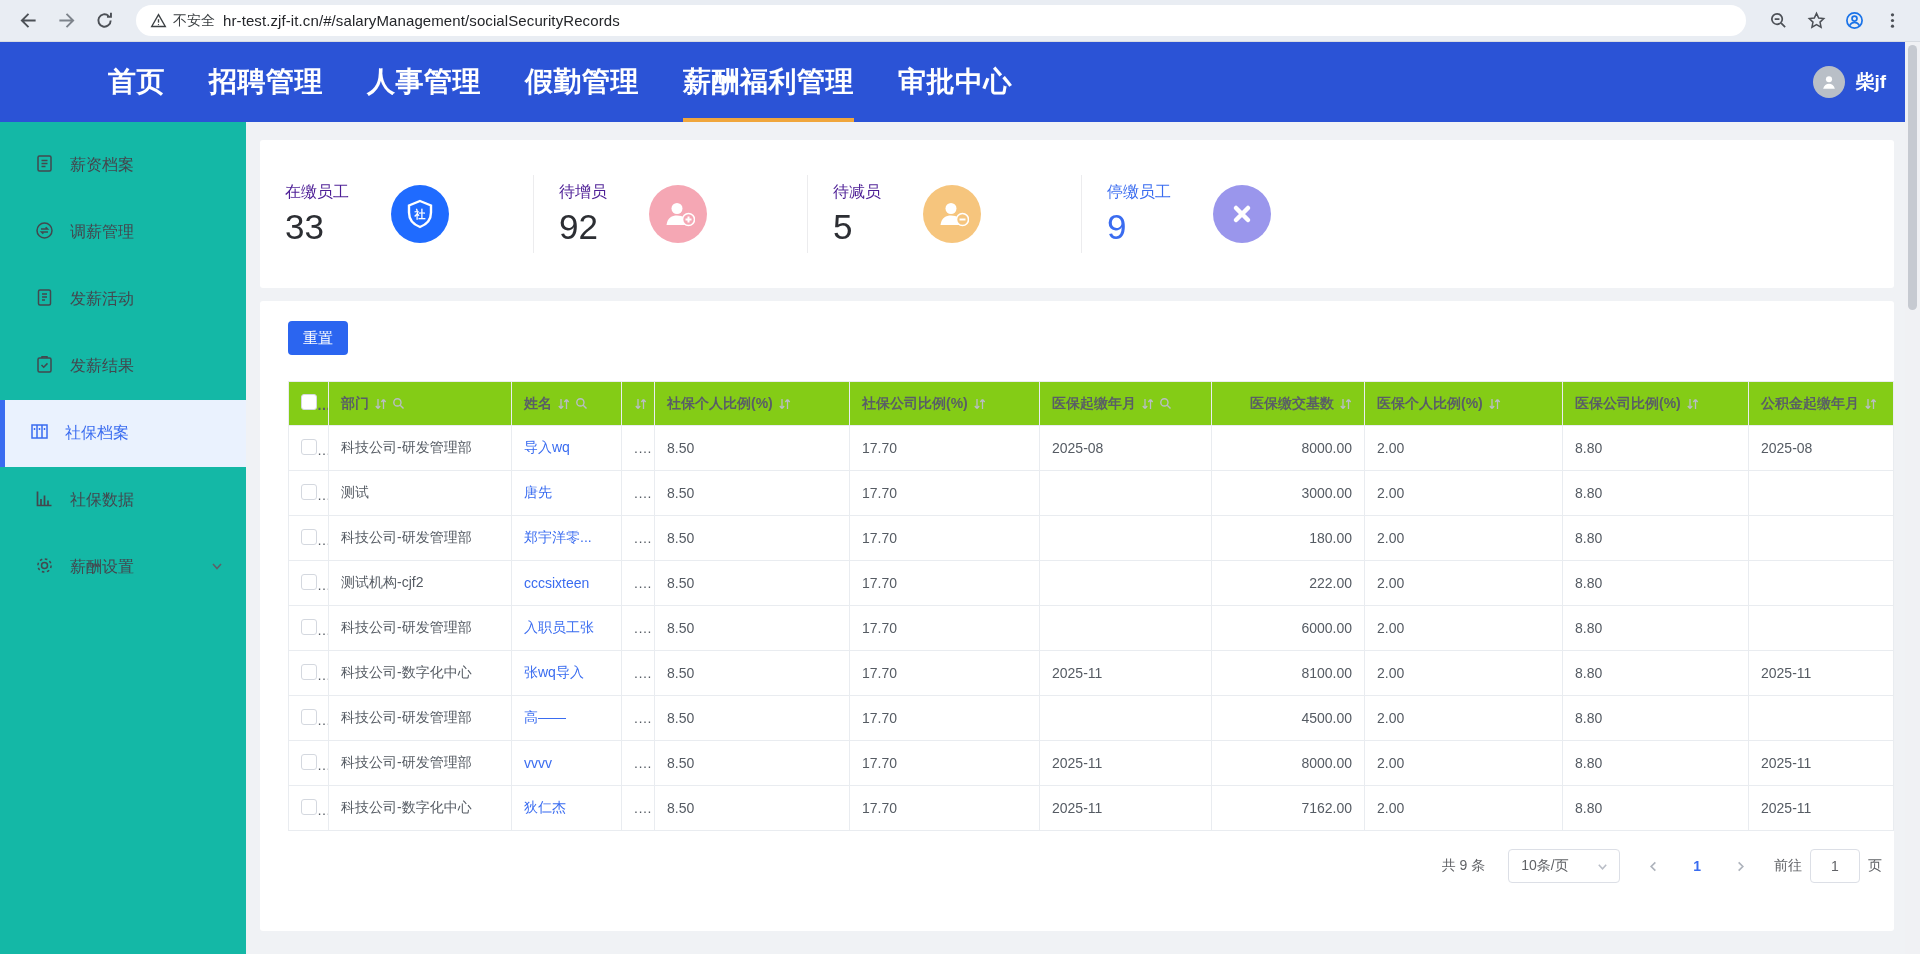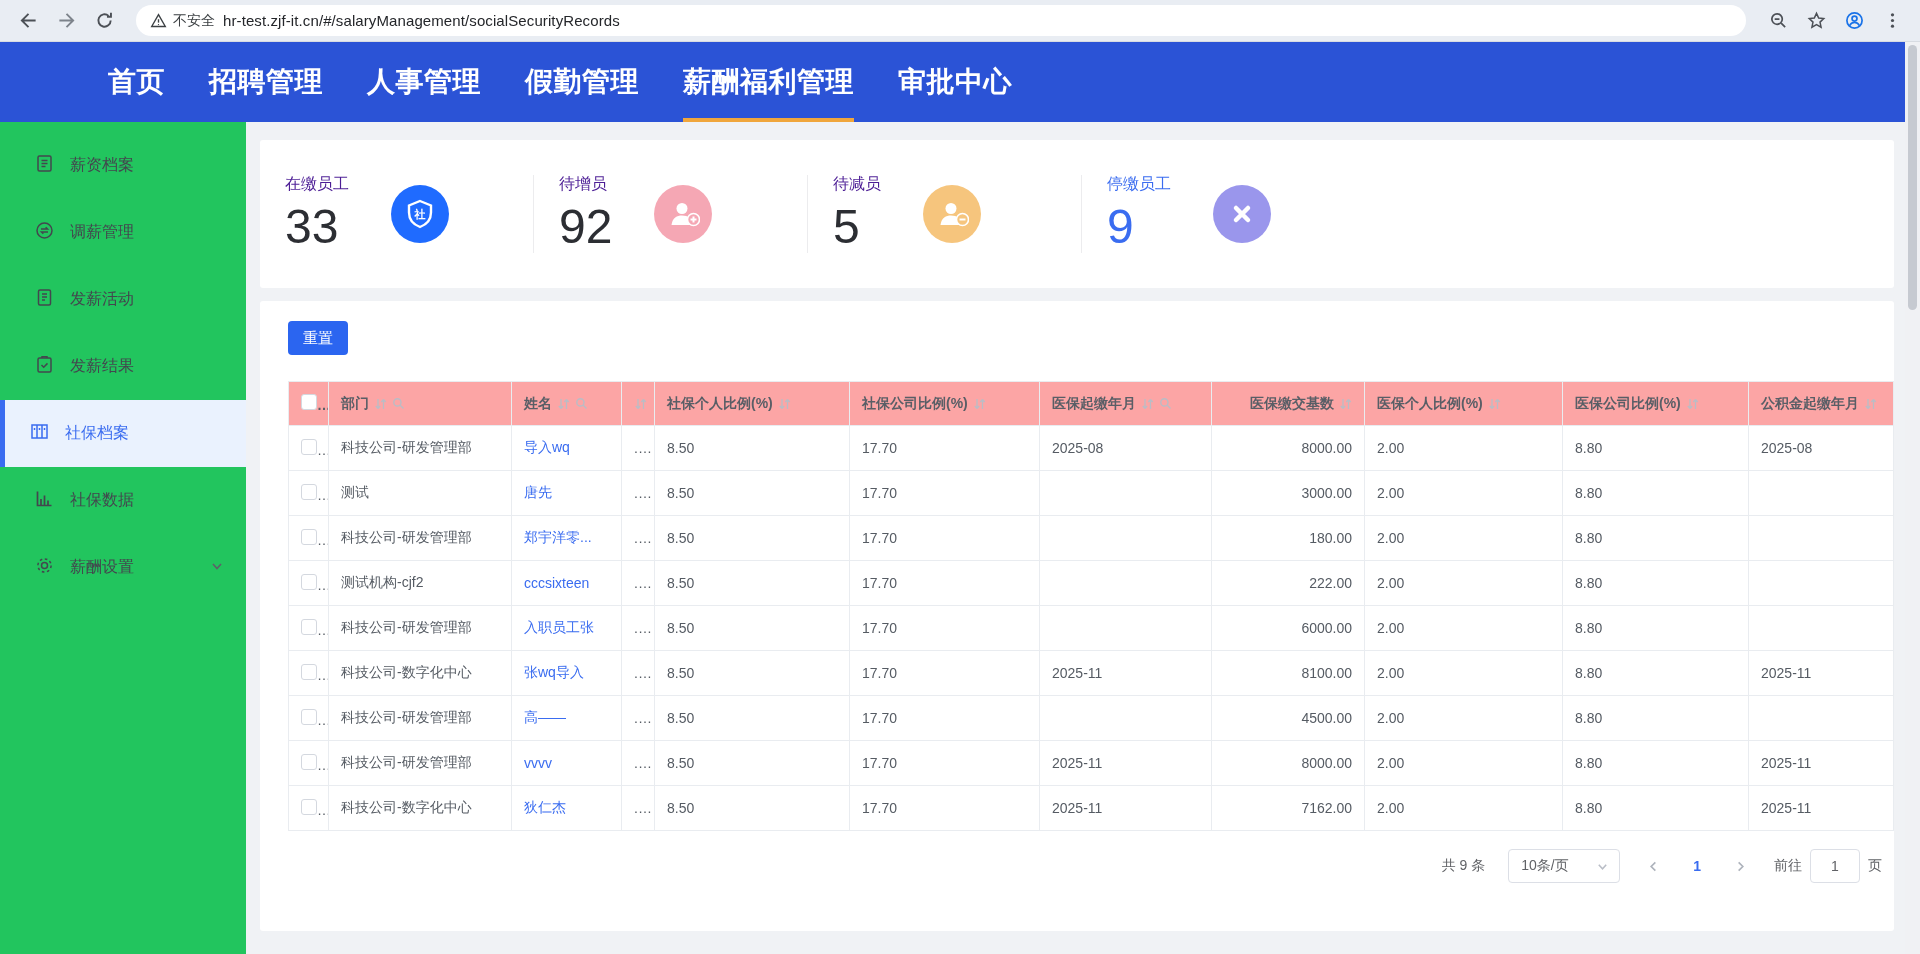--- a/index.html
+++ b/index.html
@@ -24,46 +24,46 @@
   .nav-menu { display:flex; align-items:stretch; gap:44px; margin-left:108px; }
   .nav-item { display:flex; align-items:center; font-size:28px; font-weight:600; cursor:pointer; border-bottom:4px solid transparent; padding-top:4px; letter-spacing:.5px; }
   .nav-item.active { border-bottom-color:#f0a63c; }
   .nav-user { margin-left:auto; display:flex; align-items:center; gap:10px; padding-right:34px; }
   .nav-avatar { width:32px; height:32px; border-radius:50%; background:#b9bfc7; display:flex; align-items:center; justify-content:center; }
   .nav-avatar svg { width:18px; height:18px; color:#fff; }
   .nav-username { font-size:19px; font-weight:700; }
 
   
   .page { display:flex; height:832px; }
-  .sidebar { width:246px; background:#22c55e; padding-top:10px; flex:none; }
+  .sidebar { width:246px; background:#14b8a6; padding-top:10px; flex:none; }
   .side-item { height:67px; display:flex; align-items:center; gap:15px; padding-left:29px; font-size:16px; color:#43474e; cursor:pointer; border-left:5px solid transparent; position:relative; }
   .side-item svg { width:21px; height:21px; flex:none; }
   .side-item.active { background:#eaf2fe; border-left-color:#3a6cf0; color:#3a6cf0; padding-left:24px; }
   .side-chevron { position:absolute; right:22px; color:#5d6168; }
   .side-chevron svg { width:14px; height:14px; }
 
   .content { flex:1; padding:18px 26px 0 14px; overflow:hidden; }
 
   
   .stats-card { background:#fff; height:148px; border-radius:3px; display:flex; align-items:center; padding-left:25px; }
   .stat { width:248px; display:flex; align-items:center; flex:none; }
   .stat-txt .stat-label { font-size:16px; color:#4c1d95; }
-  .stat-txt .stat-value { font-size:48px; color:#2c2e33; margin-top:4px; font-weight:400; }
+  .stat-txt .stat-value { font-size:35px; color:#2c2e33; margin-top:4px; font-weight:400; }
   .stat.alt .stat-label, .stat.alt .stat-value { color:#3a6cf0; }
   .stat-circle { width:58px; height:58px; border-radius:50%; margin-left:42px; display:flex; align-items:center; justify-content:center; flex:none; }
   .stat-circle svg { width:34px; height:34px; }
   .stat-div { width:1px; height:78px; background:#ececee; margin-right:25px; flex:none; }
 
   
   .table-card { background:#fff; border-radius:3px; margin-top:13px; height:630px; padding:20px 0 0 28px; position:relative; }
   .btn-reset { background:#2b65f0; color:#fff; border:none; border-radius:4px; height:34px; padding:0 15px; font-size:15px; cursor:pointer; font-family:inherit; }
   .tbl-wrap { margin-top:26px; width:1606px; overflow:hidden; }
   table { border-collapse:collapse; table-layout:fixed; width:1606px; font-size:14px; }
   th,td { border:1px solid #e9ecf0; padding:0 12px; height:45px; overflow:hidden; white-space:nowrap; text-overflow:ellipsis; }
-  th { background:#fca5a5; color:#595e66; font-weight:700; text-align:left; height:44px; }
+  th { background:#84cc16; color:#595e66; font-weight:700; text-align:left; height:44px; }
   td { color:#555b63; background:#fff; }
   .th-inner { display:flex; align-items:center; gap:5px; }
   .sort-ic { color:#b9bdc6; display:inline-flex; cursor:pointer; }
   .sort-ic svg { width:13px; height:14px; }
   .srch-ic { color:#b9bdc6; display:inline-flex; cursor:pointer; }
   .srch-ic svg { width:13px; height:13px; }
   .cbx { width:16px; height:16px; border:1px solid #d4d8df; border-radius:3px; background:#fff; display:inline-block; cursor:pointer; }
   .cell-link { color:#3a6cf0; cursor:pointer; }
   td.num-r, th.num-r .th-inner { text-align:right; }
   td.num-r { text-align:right; }
@@ -144,20 +144,29 @@
 
 <div class="navbar">
   <div class="nav-menu" id="nav-menu">
       <div class="nav-item">首页</div>
       <div class="nav-item">招聘管理</div>
       <div class="nav-item">人事管理</div>
       <div class="nav-item">假勤管理</div>
       <div class="nav-item active">薪酬福利管理</div>
       <div class="nav-item">审批中心</div>
     </div>
+  <div class="nav-user">
+    <span class="nav-avatar">
+        <svg viewBox="0 0 20 20" fill="currentColor">
+          <circle cx="10" cy="7" r="3.4"></circle>
+          <path d="M3.5 17.5 C4.5 13.5 7 12 10 12 C13 12 15.5 13.5 16.5 17.5 Z"></path>
+        </svg>
+      </span>
+    <span class="nav-username">柴jf</span>
+  </div>
 </div>
 
 <div class="page">
 
   <aside class="sidebar" id="sidebar">
       <div class="side-item">
         <span class="icn"><svg viewBox="0 0 21 21" fill="none" stroke="currentColor" stroke-width="1.5">
             <rect x="4" y="3" width="13" height="15" rx="1.5"></rect>
             <path d="M7.5 7.5 H13.5 M7.5 10.5 H13.5 M7.5 13.5 H11.5"></path>
           </svg></span>

